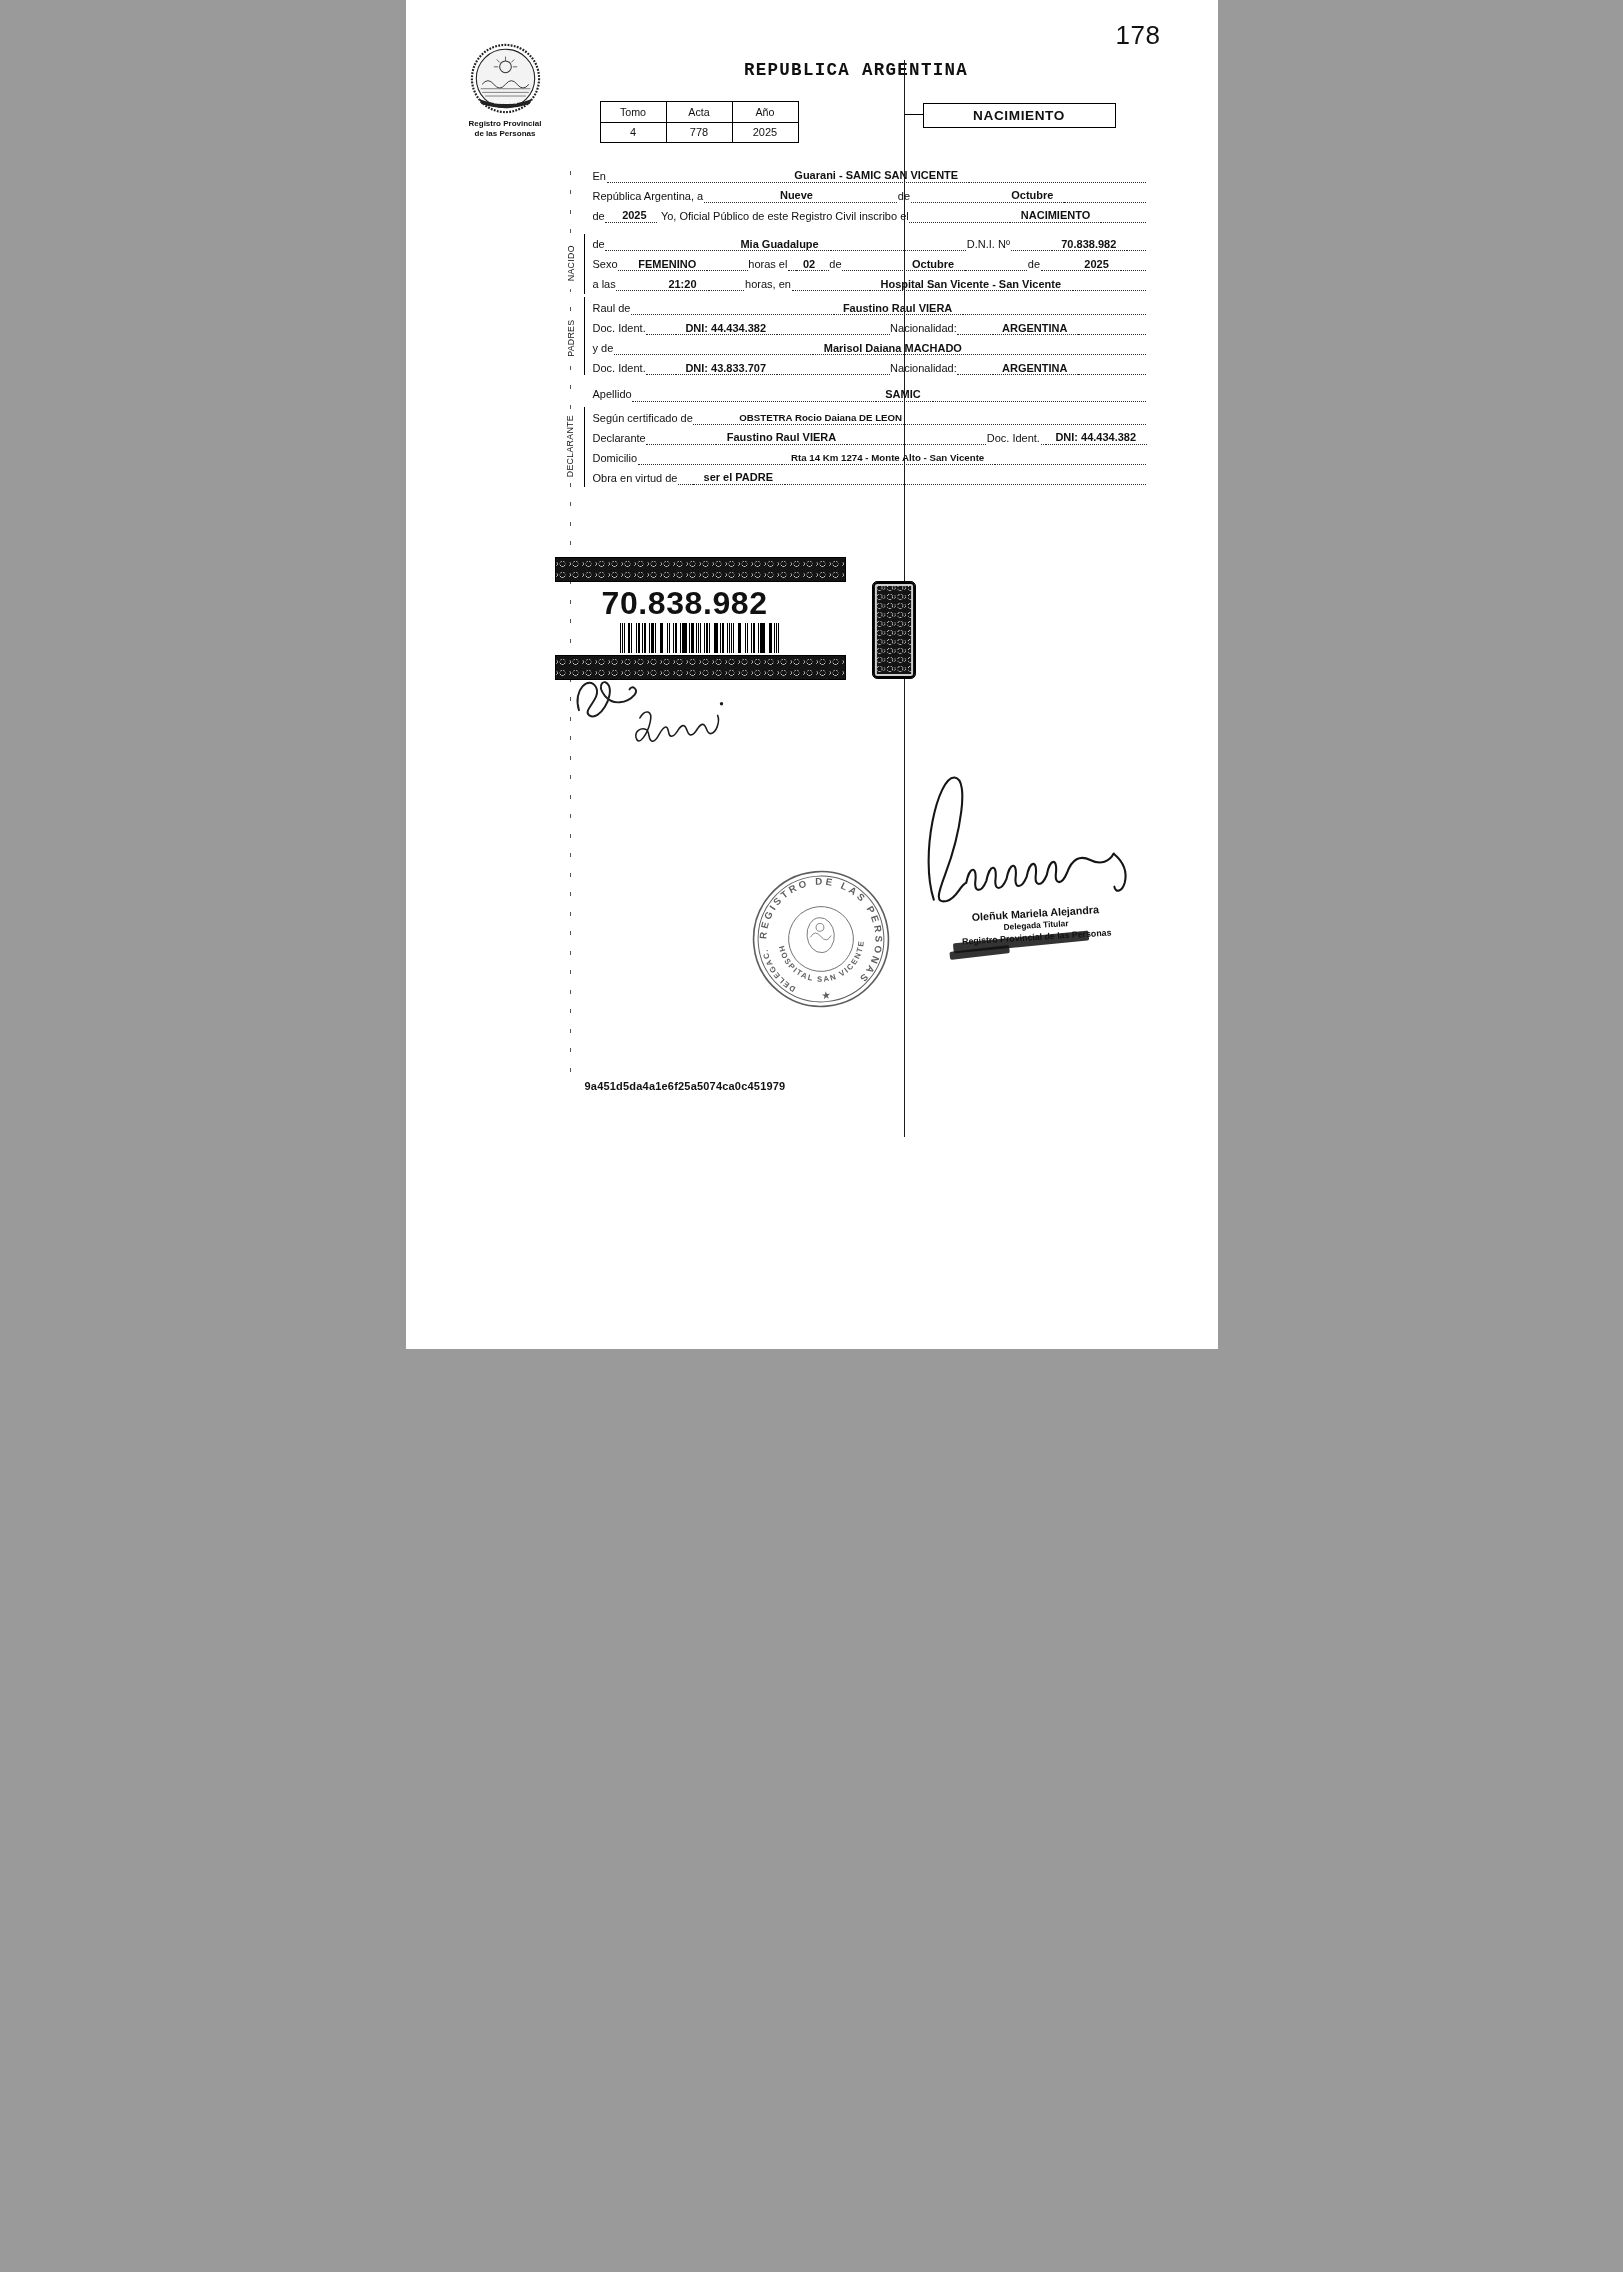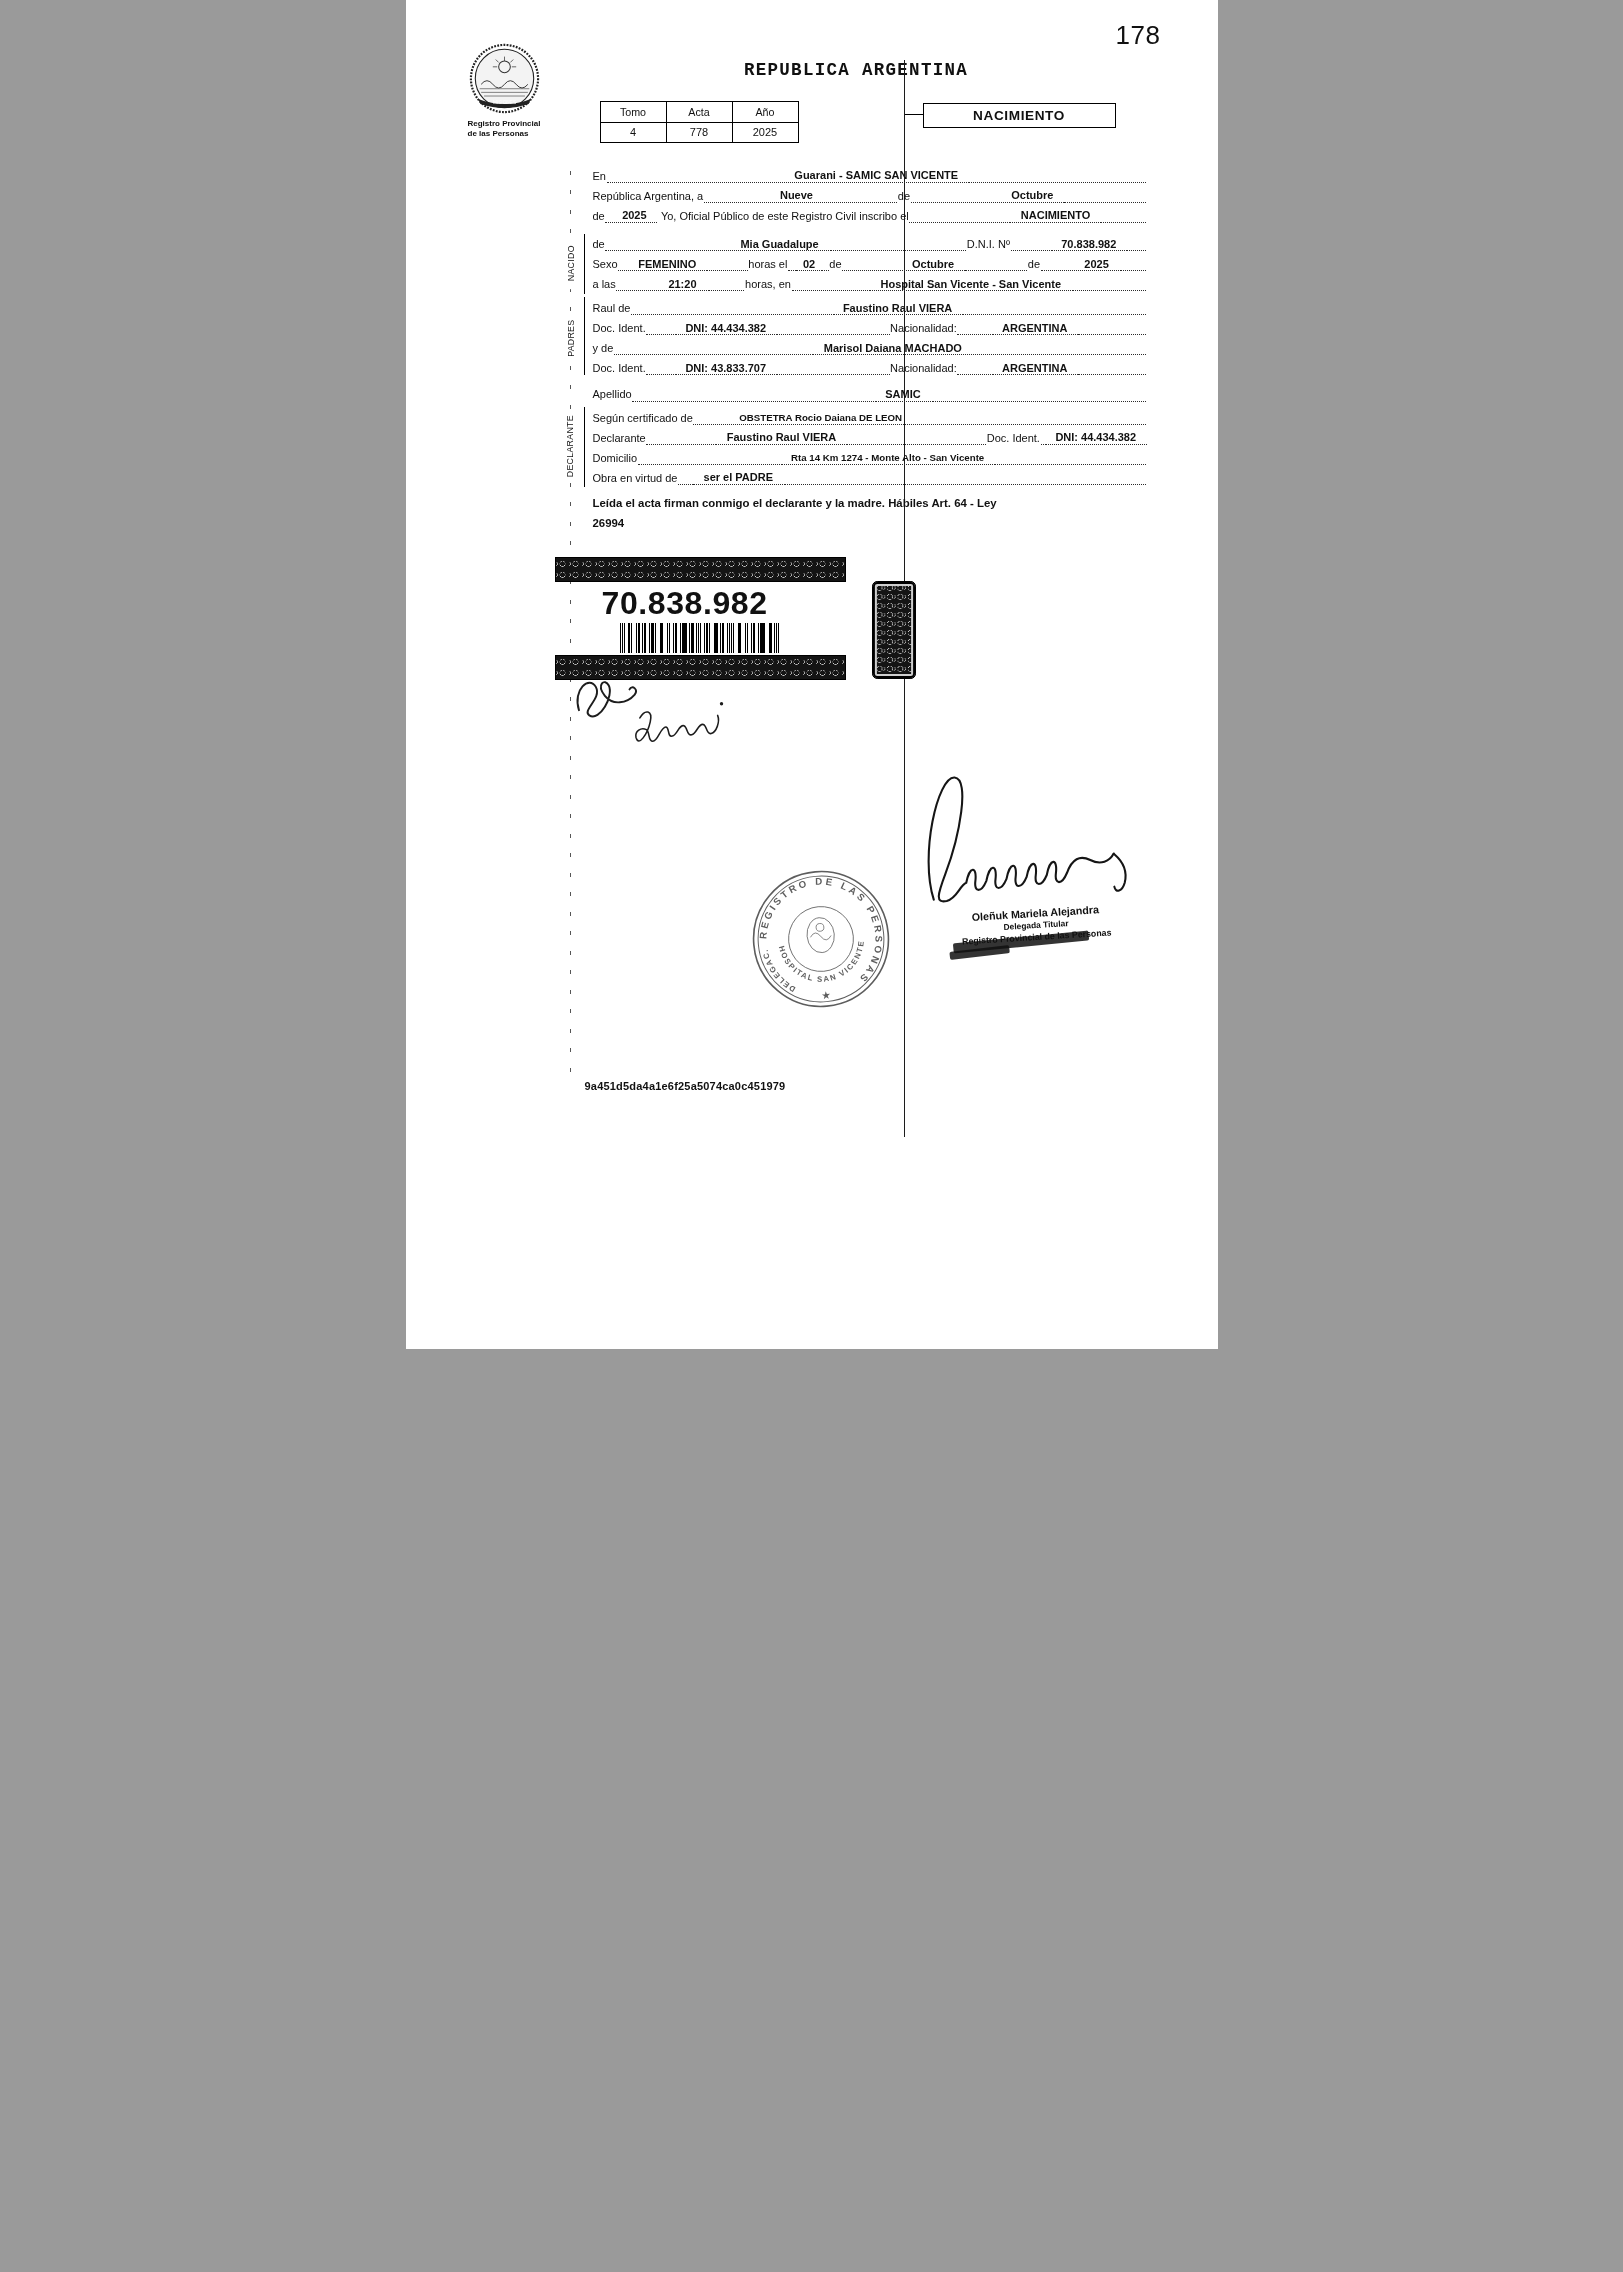--- a/index.html
+++ b/index.html
@@ -1,21 +1,21 @@
 <!DOCTYPE html>
 <html style="font-size:10.4px"><head>
 <meta charset="utf-8">
 <style>
   html,body{margin:0;padding:0;background:#9a9a9a;}
   #page{position:relative;width:812px;height:1349px;margin:0 auto;background:#ffffff;
         overflow:hidden;font-family:"Liberation Sans",sans-serif;color:#111;}
 
   
   .page-number{position:absolute;left:710px;top:19.5px;font-size:26px;letter-spacing:0.6px;}
-  .logo-wrap{position:absolute;left:62px;top:42px;width:101px;}
+  .logo-wrap{position:absolute;left:49px;top:42px;width:101px;text-align:center;}
   .logo-caption{font-size:8px;font-weight:bold;line-height:1.25;margin-top:1.9px;}
   .doc-title{position:absolute;left:298px;top:60px;width:305px;text-align:center;
              font-family:"Liberation Mono",monospace;font-weight:bold;font-size:17.5px;letter-spacing:1.3px;}
 
   table.acta{position:absolute;left:194px;top:101px;border-collapse:collapse;}
   table.acta td{border:1.3px solid #000;width:65px;height:19.5px;text-align:center;font-size:11px;padding:0;}
   table.acta .hdr td{font-size:10.7px;}
 
   .type-box{position:absolute;left:517px;top:103px;width:191px;height:23.4px;border:1.6px solid #000;
             display:flex;align-items:center;justify-content:center;font-size:13.6px;font-weight:bold;letter-spacing:0.6px;}
@@ -275,24 +275,20 @@
       <span class="dots" style="flex:.9"></span>
     </div>
 
     <div class="fline">
       <span class="lbl">Obra en virtud de</span>
       <span class="dots" style="flex:.12"></span>
       <span class="val">ser el PADRE</span>
       <span class="dots" style="flex:3"></span>
     </div>
 
-    <div class="closing">
-      <div>Leída el acta firman conmigo el declarante y la madre. Hábiles  Art. 64 - Ley</div>
-      <div>26994</div>
-    </div>
   </div>
 
   <div class="guilloche" id="band1"></div>
   <div class="sec-number">70.838.982</div>
   <div class="barcode"></div>
   <div class="guilloche" id="band2"></div>
   <div class="guilloche strip"></div>
 
   <svg class="sig-small" width="195" height="81" viewBox="0 0 300 125">
     <g fill="none" stroke="#1d1d1d" stroke-linecap="round">

